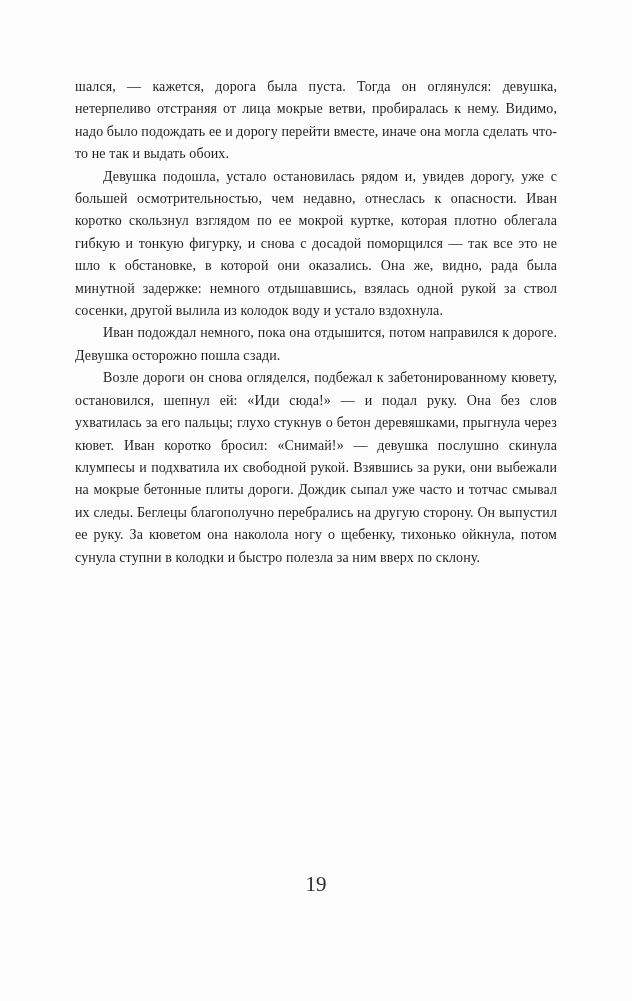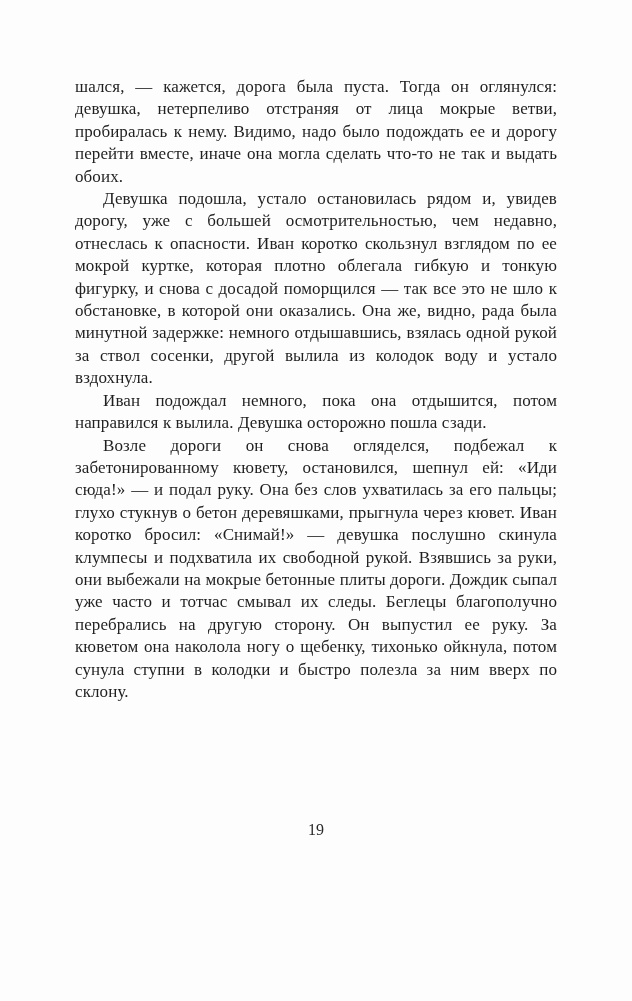--- a/index.html
+++ b/index.html
@@ -18,46 +18,46 @@
     color: #1f1f1f;
   }
   .text-block {
     position: absolute;
     top: 76px;
     left: 75px;
     width: 482px;
   }
   .para {
     margin: 0;
-    font-size: 17px;
+    font-size: 14px;
     line-height: 22.4px;
     text-align: justify;
     text-indent: 28px;
     letter-spacing: 0.1px;
     hyphens: auto;
     font-family: Liberation Serif, serif;
     -webkit-hyphens: auto;
   }
   .para.no-indent {
     text-indent: 0;
   }
   .page-number {
     position: absolute;
-    top: 821px;
+    top: 872px;
     left: 0;
     right: 0;
     text-align: center;
-    font-size: 16px;
+    font-size: 21px;
     color: #2a2a2a;
   }
 </style>
 </head>
 <body>
 
 <div class="page">
   <div class="text-block">
     <p class="para no-indent">шался, — кажется, дорога была пуста. Тогда он оглянулся: девушка, нетерпеливо отстраняя от лица мокрые ветви, пробиралась к нему. Видимо, надо было подождать ее и дорогу перейти вместе, иначе она могла сделать что-то не так и выдать обоих.</p>
     <p class="para">Девушка подошла, устало остановилась рядом и, увидев дорогу, уже с большей осмотрительностью, чем недавно, отнеслась к опасности. Иван коротко скользнул взглядом по ее мокрой куртке, которая плотно облегала гибкую и тонкую фигурку, и снова с досадой поморщился — так все это не шло к обстановке, в которой они оказались. Она же, видно, рада была минутной задержке: немного отдышавшись, взялась одной рукой за ствол сосенки, другой вылила из колодок воду и устало вздохнула.</p>
-    <p class="para">Иван подождал немного, пока она отдышится, потом направился к вылила. Девушка осторожно пошла сзади.</p>
+    <p class="para">Иван подождал немного, пока она отдышится, потом направился к дороге. Девушка осторожно пошла сзади.</p>
     <p class="para">Возле дороги он снова огляделся, подбежал к забетонированному кювету, остановился, шепнул ей: «Иди сюда!» — и подал руку. Она без слов ухватилась за его пальцы; глухо стукнув о бетон деревяшками, прыгнула через кювет. Иван коротко бросил: «Снимай!» — девушка послушно скинула клумпесы и подхватила их свободной рукой. Взявшись за руки, они выбежали на мокрые бетонные плиты дороги. Дождик сыпал уже часто и тотчас смывал их следы. Беглецы благополучно перебрались на другую сторону. Он выпустил ее руку. За кюветом она наколола ногу о щебенку, тихонько ойкнула, потом сунула ступни в колодки и быстро полезла за ним вверх по склону.</p>
   </div>
   <div class="page-number">19</div>
 </div>
 
 </body></html>

